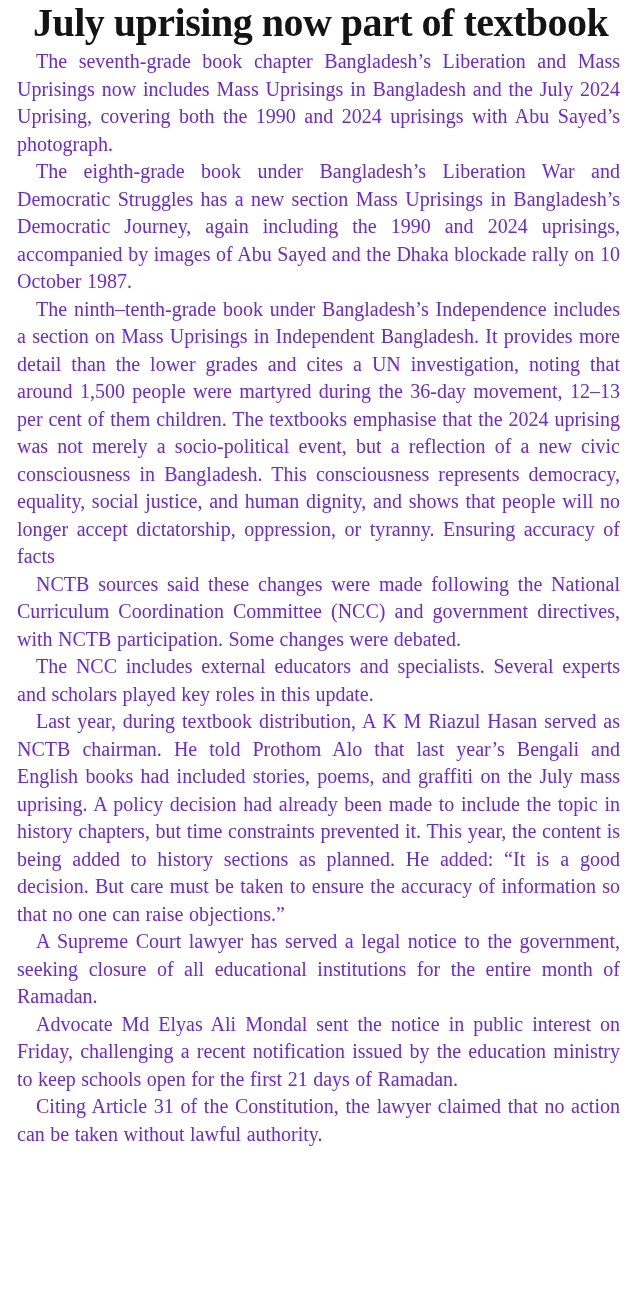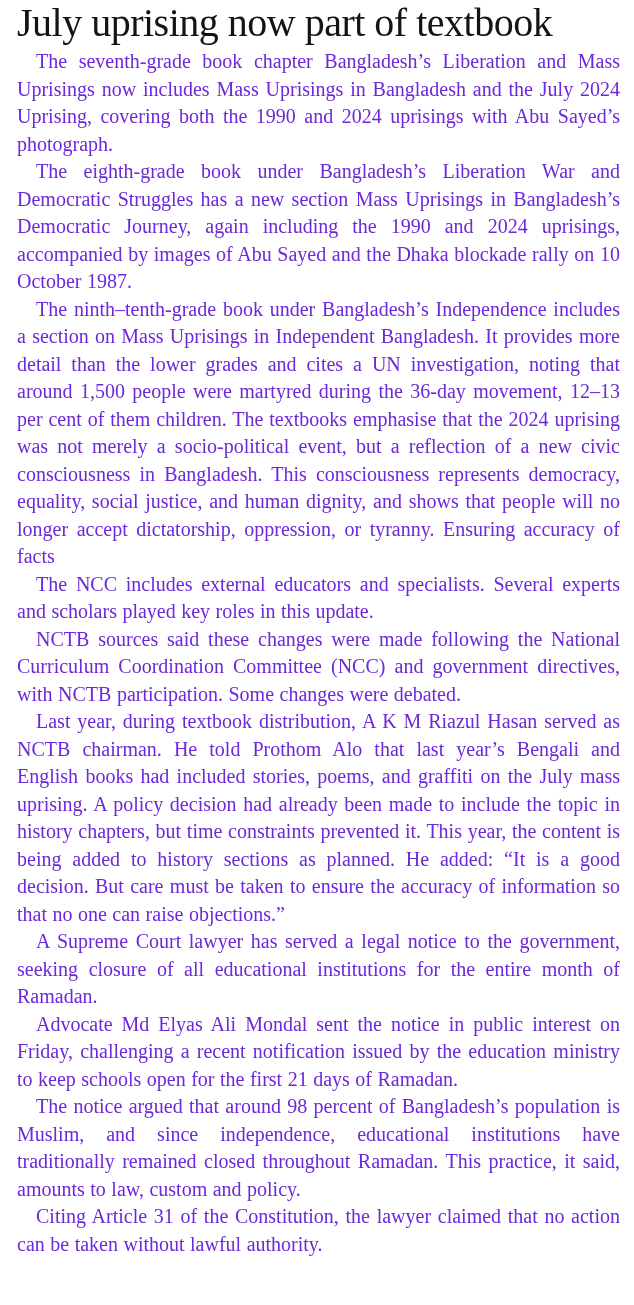--- a/index.html
+++ b/index.html
@@ -10,23 +10,23 @@
   body {
     width: 634px;
     color: #111111;
     font-family: "Liberation Serif", serif;
   }
   .article {
     padding: 2px 14px 10px 17px;
   }
   .article-title {
     font-size: 40px;
-    font-weight: 400;
+    font-weight: 700;
     line-height: 1.05;
-    margin: 0 0 4px 0;
+    margin: 0 0 4px 16px;
     letter-spacing: -0.5px;
     color: #141414;
     font-family: "Liberation Serif", serif;
   }
   .article-body p {
     font-size: 20px;
     line-height: 27.5px;
     margin: 0;
     text-align: justify;
     text-indent: 19px;
@@ -36,22 +36,21 @@
 </style>
 </head>
 <body>
 
 <div class="article">
   <h1 class="article-title">July uprising now part of textbook</h1>
   <div class="article-body">
     <p>The seventh-grade book chapter Bangladesh’s Liberation and Mass Uprisings now includes Mass Uprisings in Bangladesh and the July 2024 Uprising, covering both the 1990 and 2024 uprisings with Abu Sayed’s photograph.</p>
     <p>The eighth-grade book under Bangladesh’s Liberation War and Democratic Struggles has a new section Mass Uprisings in Bangladesh’s Democratic Journey, again including the 1990 and 2024 uprisings, accompanied by images of Abu Sayed and the Dhaka blockade rally on 10 October 1987.</p>
     <p>The ninth–tenth-grade book under Bangladesh’s Independence includes a section on Mass Uprisings in Independent Bangladesh. It provides more detail than the lower grades and cites a UN investigation, noting that around 1,500 people were martyred during the 36-day movement, 12–13 per cent of them children. The textbooks emphasise that the 2024 uprising was not merely a socio-political event, but a reflection of a new civic consciousness in Bangladesh. This consciousness represents democracy, equality, social justice, and human dignity, and shows that people will no longer accept dictatorship, oppression, or tyranny. Ensuring accuracy of facts</p>
+    <p>NCTB sources said these changes were made following the National Curriculum Coordination Committee (NCC) and government directives, with NCTB participation. Some changes were debated.</p>
     <p>The NCC includes external educators and specialists. Several experts and scholars played key roles in this update.</p>
-    <p>NCTB sources said these changes were made following the National Curriculum Coordination Committee (NCC) and government directives, with NCTB participation. Some changes were debated.</p>
     <p>Last year, during textbook distribution, A K M Riazul Hasan served as NCTB chairman. He told Prothom Alo that last year’s Bengali and English books had included stories, poems, and graffiti on the July mass uprising. A policy decision had already been made to include the topic in history chapters, but time constraints prevented it. This year, the content is being added to history sections as planned. He added: “It is a good decision. But care must be taken to ensure the accuracy of information so that no one can raise objections.”</p>
     <p>A Supreme Court lawyer has served a legal notice to the government, seeking closure of all educational institutions for the entire month of Ramadan.</p>
     <p>Advocate Md Elyas Ali Mondal sent the notice in public interest on Friday, challenging a recent notification issued by the education ministry to keep schools open for the first 21 days of Ramadan.</p>
-    <p>The notice argued that around 98 percent of Bangladesh’s population is Muslim, and since independence, educational institutions have traditionally remained closed throughout Ramadan. This practice, it said, amounts to law, custom and policy.</p>
     <p>Citing Article 31 of the Constitution, the lawyer claimed that no action can be taken without lawful authority.</p>
 
   </div>
 </div>
 
 </body></html>

